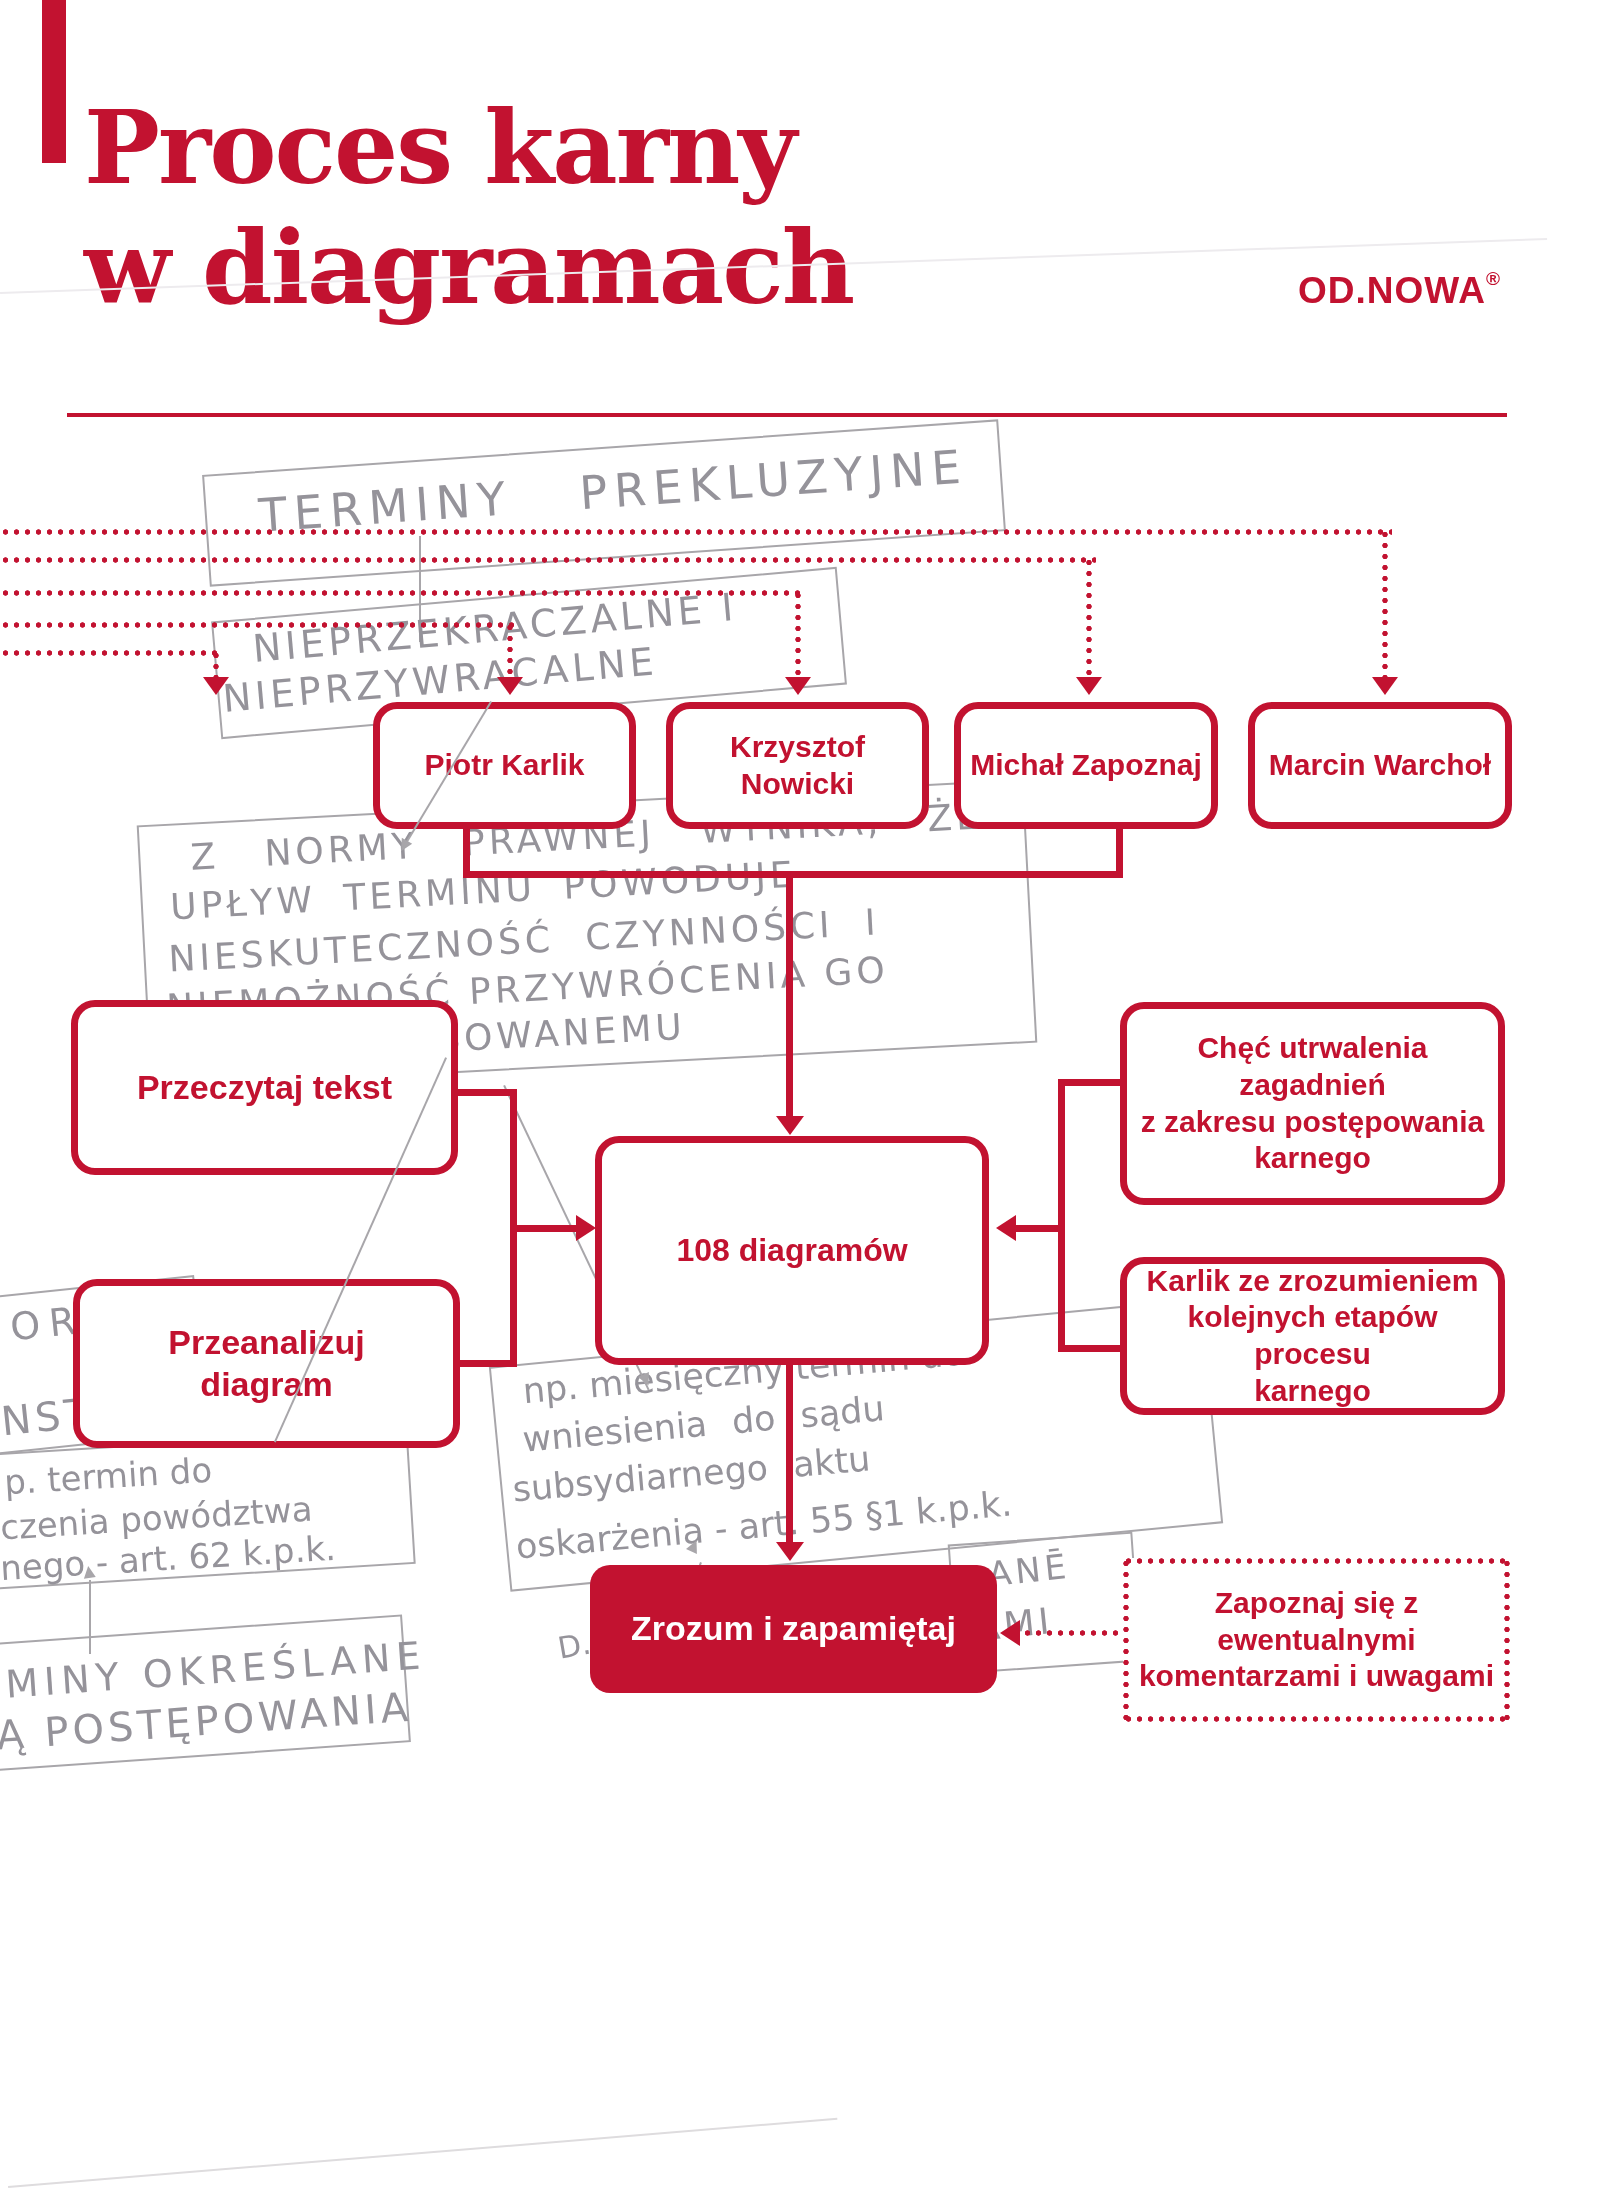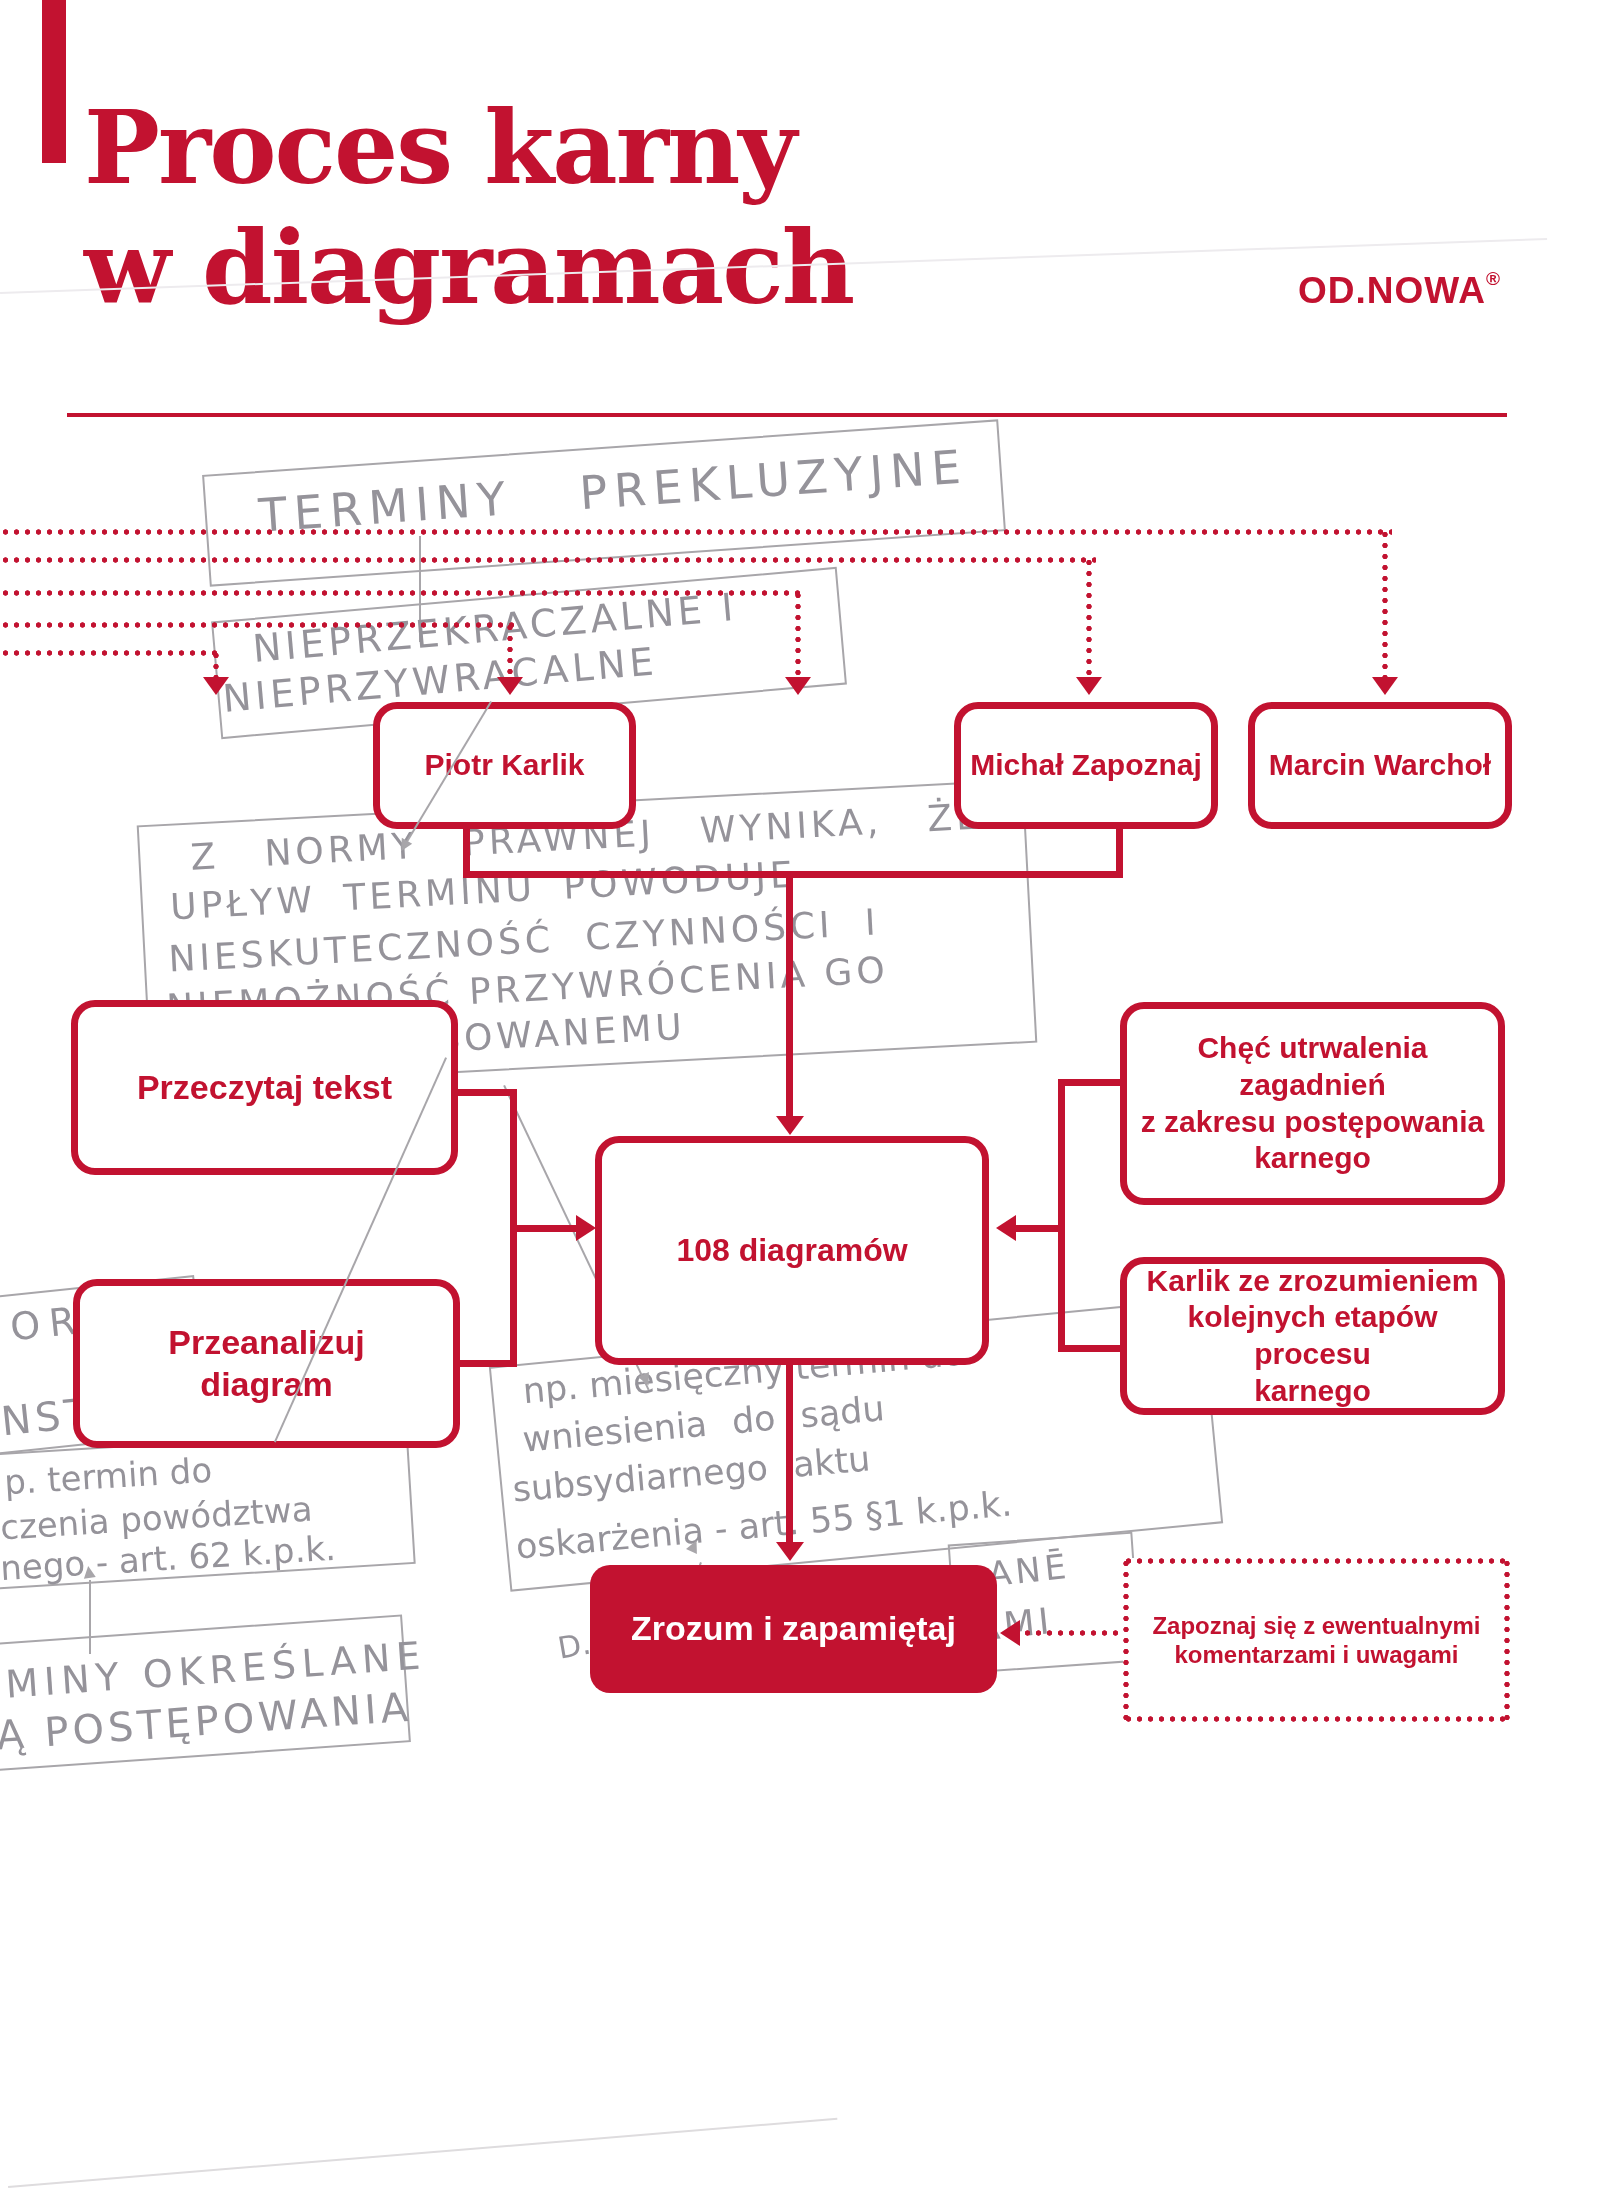--- a/index.html
+++ b/index.html
@@ -144,20 +144,23 @@
 
   <div class="abs sl" style="left:786px;top:1319px;width:7px;height:226px;"></div>
   <div class="abs tri down" style="left:776px;top:1542px;"></div>
 
   <div class="abs dot-h" style="left:1022px;top:1630px;width:101px;"></div>
   <div class="abs tri left" style="left:1000px;top:1620px;"></div>
 
   <div class="abs rbox" style="left:373px;top:702px;width:263px;height:127px;font-size:30px;">
     <span class="lbl">Piotr Karlik</span>
     </div>
+  <div class="abs rbox" style="left:666px;top:702px;width:263px;height:127px;font-size:30px;">
+    <span class="lbl">Krzysztof Nowicki</span>
+    </div>
   <div class="abs rbox" style="left:954px;top:702px;width:264px;height:127px;font-size:30px;">
     <span class="lbl">Michał Zapoznaj</span>
     </div>
   <div class="abs rbox" style="left:1248px;top:702px;width:264px;height:127px;font-size:30px;">
     <span class="lbl">Marcin Warchoł</span>
     </div>
 
   <div class="abs rbox" style="left:71px;top:1000px;width:387px;height:175px;font-size:34px;">
     <span class="lbl">Przeczytaj tekst</span>
     </div>
@@ -185,21 +188,21 @@
 
   <div class="abs rbox" id="zrozum" style="left:590px;top:1565px;width:407px;height:128px;font-size:34px;">
     <span class="lbl">Zrozum i zapamiętaj</span>
     </div>
 
   <div class="abs" style="left:1123px;top:1558px;width:387px;height:164px;background:#fff;z-index:40;">
     <div class="abs dot-h" style="left:0;top:0;width:387px;"></div>
     <div class="abs dot-h" style="left:0;top:158px;width:387px;"></div>
     <div class="abs dot-v" style="left:0;top:0;height:164px;"></div>
     <div class="abs dot-v" style="left:381px;top:0;height:164px;"></div>
-    <div style="position:absolute;inset:0;display:flex;align-items:center;justify-content:center;text-align:center;color:var(--red);font-weight:bold;font-size:24px;line-height:1.22;">
+    <div style="position:absolute;inset:0;display:flex;align-items:center;justify-content:center;text-align:center;color:var(--red);font-weight:bold;font-size:30px;line-height:1.22;">
       <span class="lbl"><span>Zapoznaj się z ewentualnymi</span><br>
       <span>komentarzami i uwagami</span></span>
     </div>
   </div>
 
   <div class="abs pline pover" style="left:492px;top:702px;width:170px;height:2px;transform:rotate(121deg);"></div>
   <div class="abs phead pover" style="left:398px;top:840px;transform:rotate(210deg);"></div>
   <div class="abs pline pover" style="left:447px;top:1058px;width:421px;height:2px;transform:rotate(114deg);"></div>
   <div class="abs phead pover" style="left:268px;top:1430px;transform:rotate(203deg);"></div>
 

